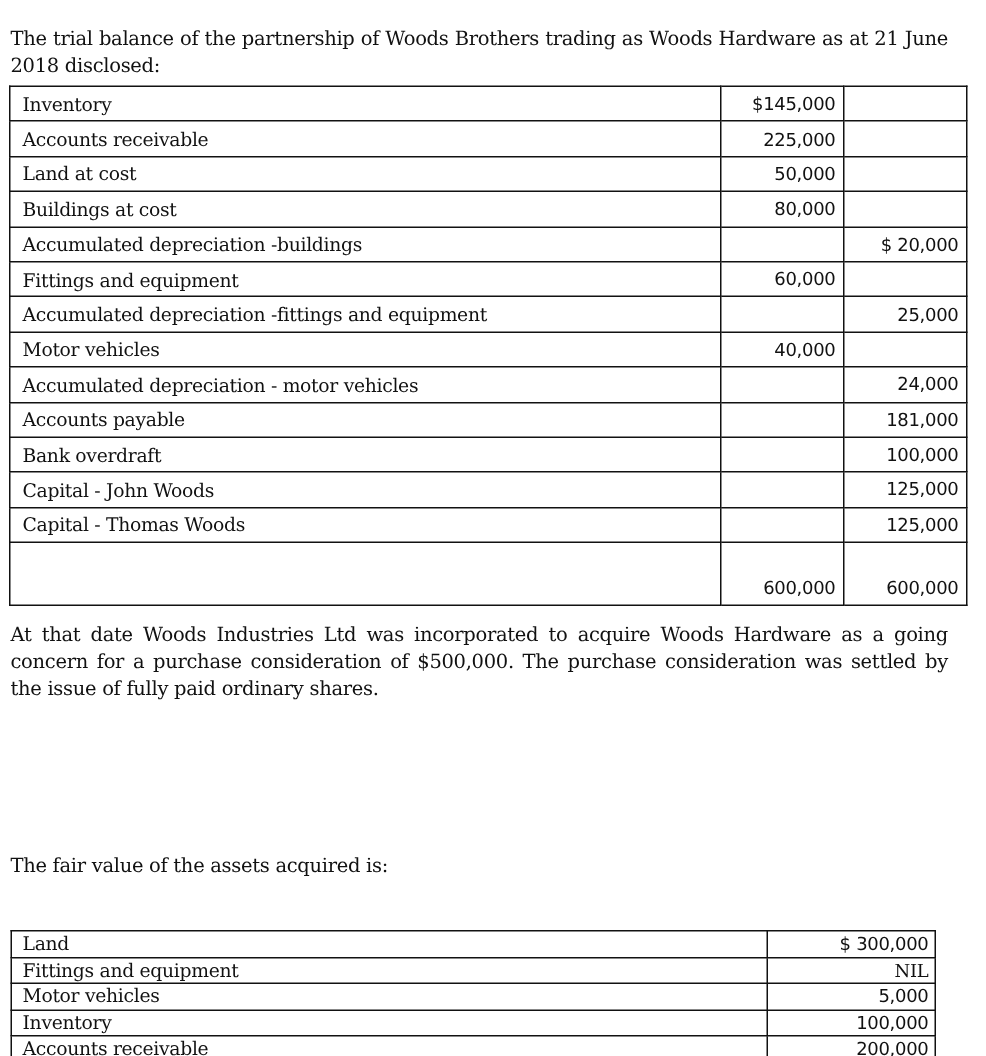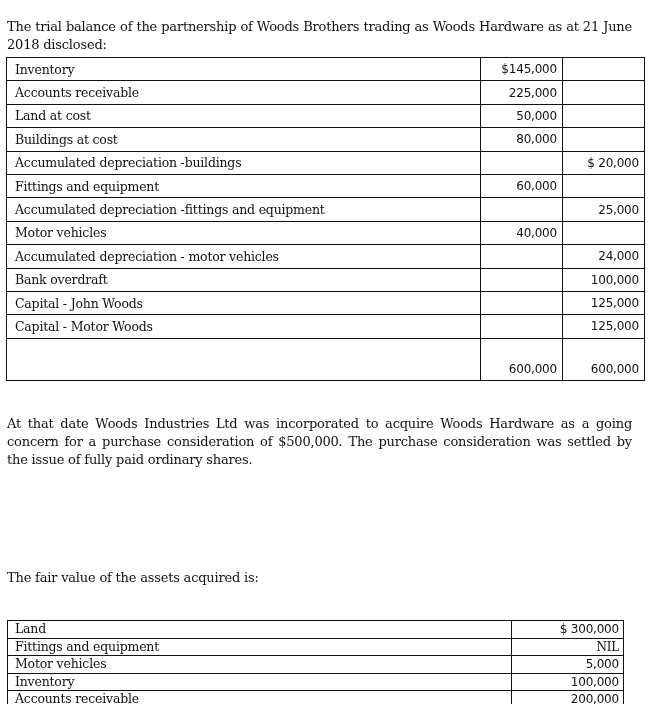--- a/index.html
+++ b/index.html
@@ -126,31 +126,36 @@
       <td>Motor vehicles</td>
       <td class="num">40,000</td>
       <td class="num"></td>
     </tr>
     <tr>
       <td>Accumulated depreciation - motor vehicles</td>
       <td class="num"></td>
       <td class="num">24,000</td>
     </tr>
     <tr>
+      <td>Accounts payable</td>
+      <td class="num"></td>
+      <td class="num">181,000</td>
+    </tr>
+    <tr>
       <td>Bank overdraft</td>
       <td class="num"></td>
       <td class="num">100,000</td>
     </tr>
     <tr>
       <td>Capital - John Woods</td>
       <td class="num"></td>
       <td class="num">125,000</td>
     </tr>
     <tr>
-      <td>Capital - Motor Woods</td>
+      <td>Capital - Thomas Woods</td>
       <td class="num"></td>
       <td class="num">125,000</td>
     </tr>
     <tr class="total">
       <td></td>
       <td class="num">600,000</td>
       <td class="num">600,000</td>
     </tr>
   </tbody>
 </table>

